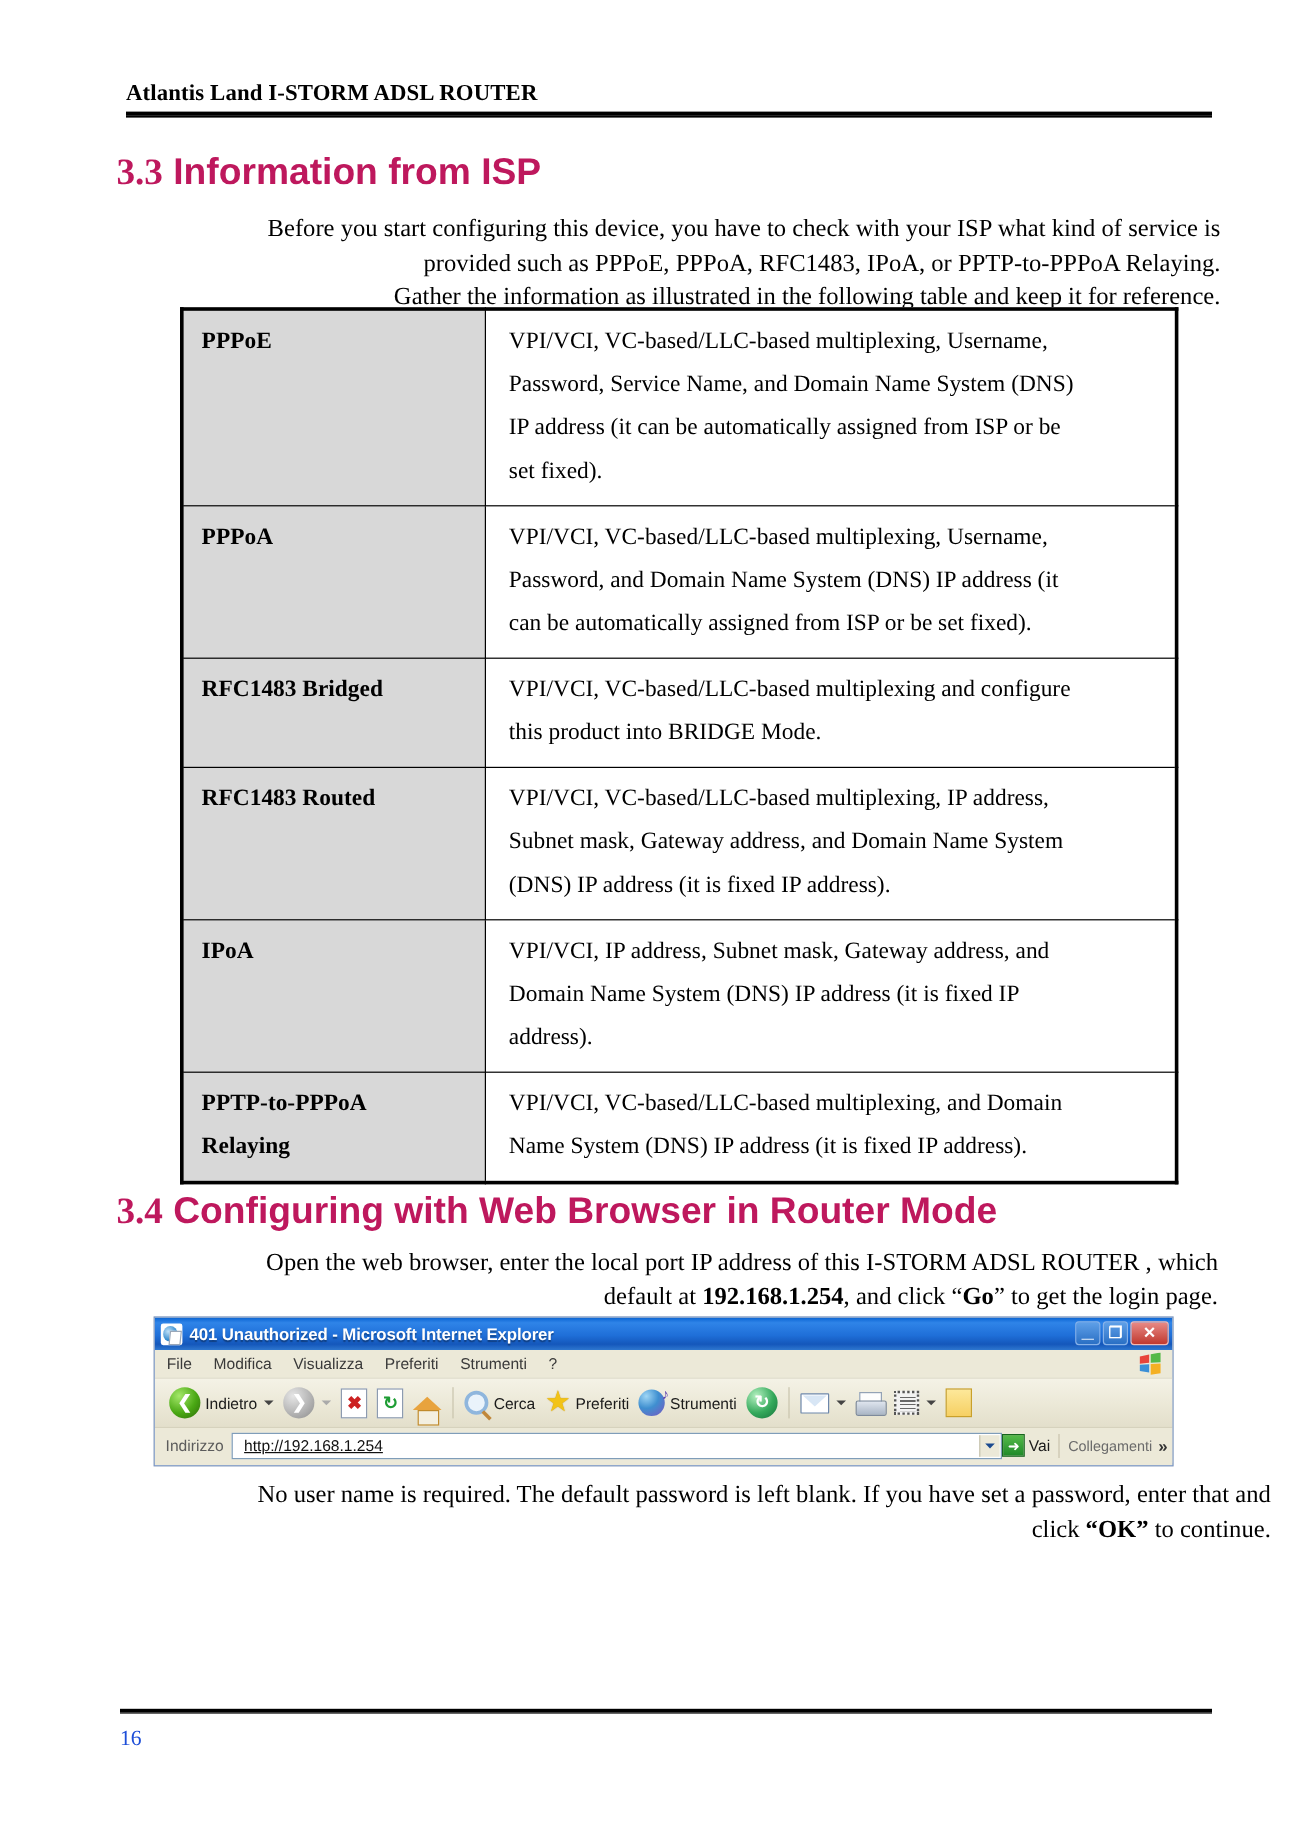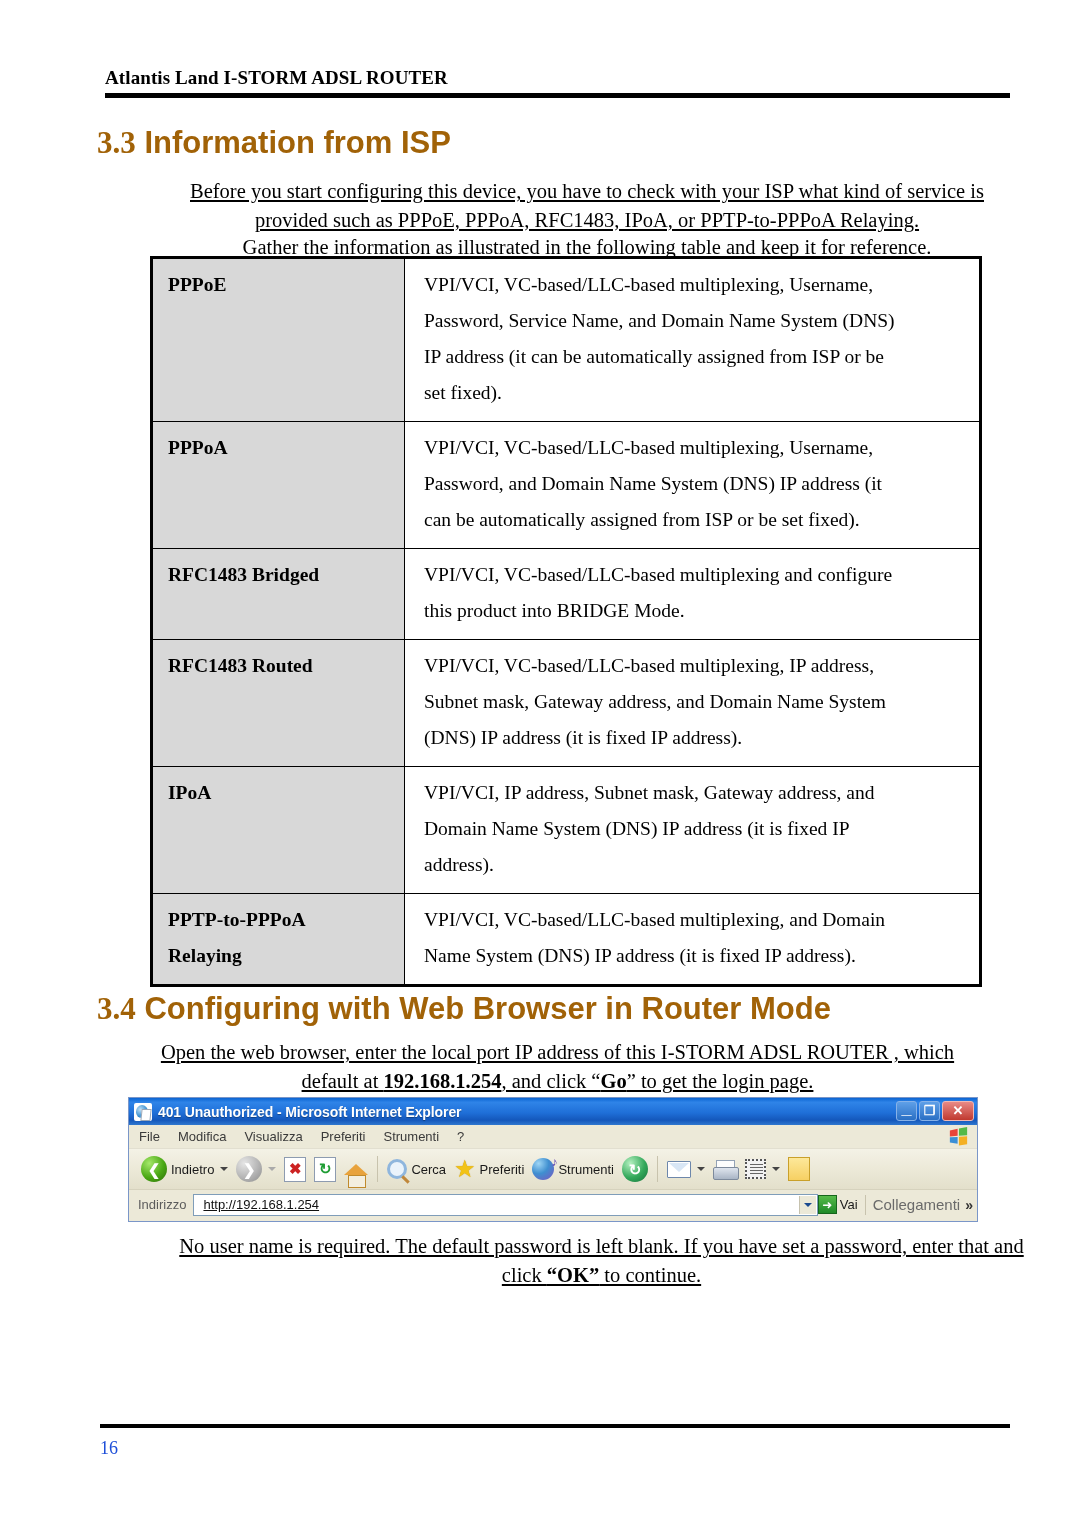--- a/index.html
+++ b/index.html
@@ -43,39 +43,38 @@
     border-bottom: 2px solid #000;
     height: 5px;
   }
 
   
   .h-sec {
     position: absolute;
     font-family: "Liberation Sans", sans-serif;
     font-weight: bold;
     font-size: 31px;
-    color: #a16207;
+    color: #be185d;
     white-space: nowrap;
   }
   .h-sec .num {
     font-family: "Liberation Serif", serif;
     font-weight: bold;
   }
   #sec33 { left: 97px; top: 125px; }
   #sec34 { left: 97px; top: 991px; }
 
   
   .para {
     position: absolute;
     font-family: "Liberation Serif", serif;
     font-size: 20.5px;
     line-height: 29px;
     color: #000;
-    text-align: center;
-    text-decoration: underline;
+    text-align: right;
   }
   #para1 { left: 157px; top: 177px; width: 860px; }
   #para2 { left: 157px; top: 233px; width: 860px; }
   #para3 { left: 100px; top: 1038px; width: 915px; }
   #para4 { left: 100px; top: 1232px; width: 915px; margin-left: 44px; }
 
   .para b { font-weight: bold; }
 
   
   .isp-table {
@@ -411,21 +410,21 @@
     position: relative;
   }
   .go-sq::after {
     content: "\279C";
     position: absolute; left: 50%; top: 50%;
     transform: translate(-50%,-50%);
     color: #fff; font-size: 12px;
   }
   .go-text { font-size: 13px; color: #1a1a1a; }
   .links-sep { width: 1px; height: 20px; background: #c8c3ad; margin: 0 7px; }
-  .links-text { font-size: 15px; color: #6a6a6a; white-space: nowrap; }
+  .links-text { font-size: 12px; color: #6a6a6a; white-space: nowrap; }
   .chev { font-size: 14px; color: #333; margin-left: 5px; font-weight: bold; }
 
   
   .footer-rule {
     position: absolute;
     left: 100px; top: 1424px;
     width: 910px;
     border-top: 3px solid #000;
     border-bottom: 1px solid #000;
     height: 4px;

